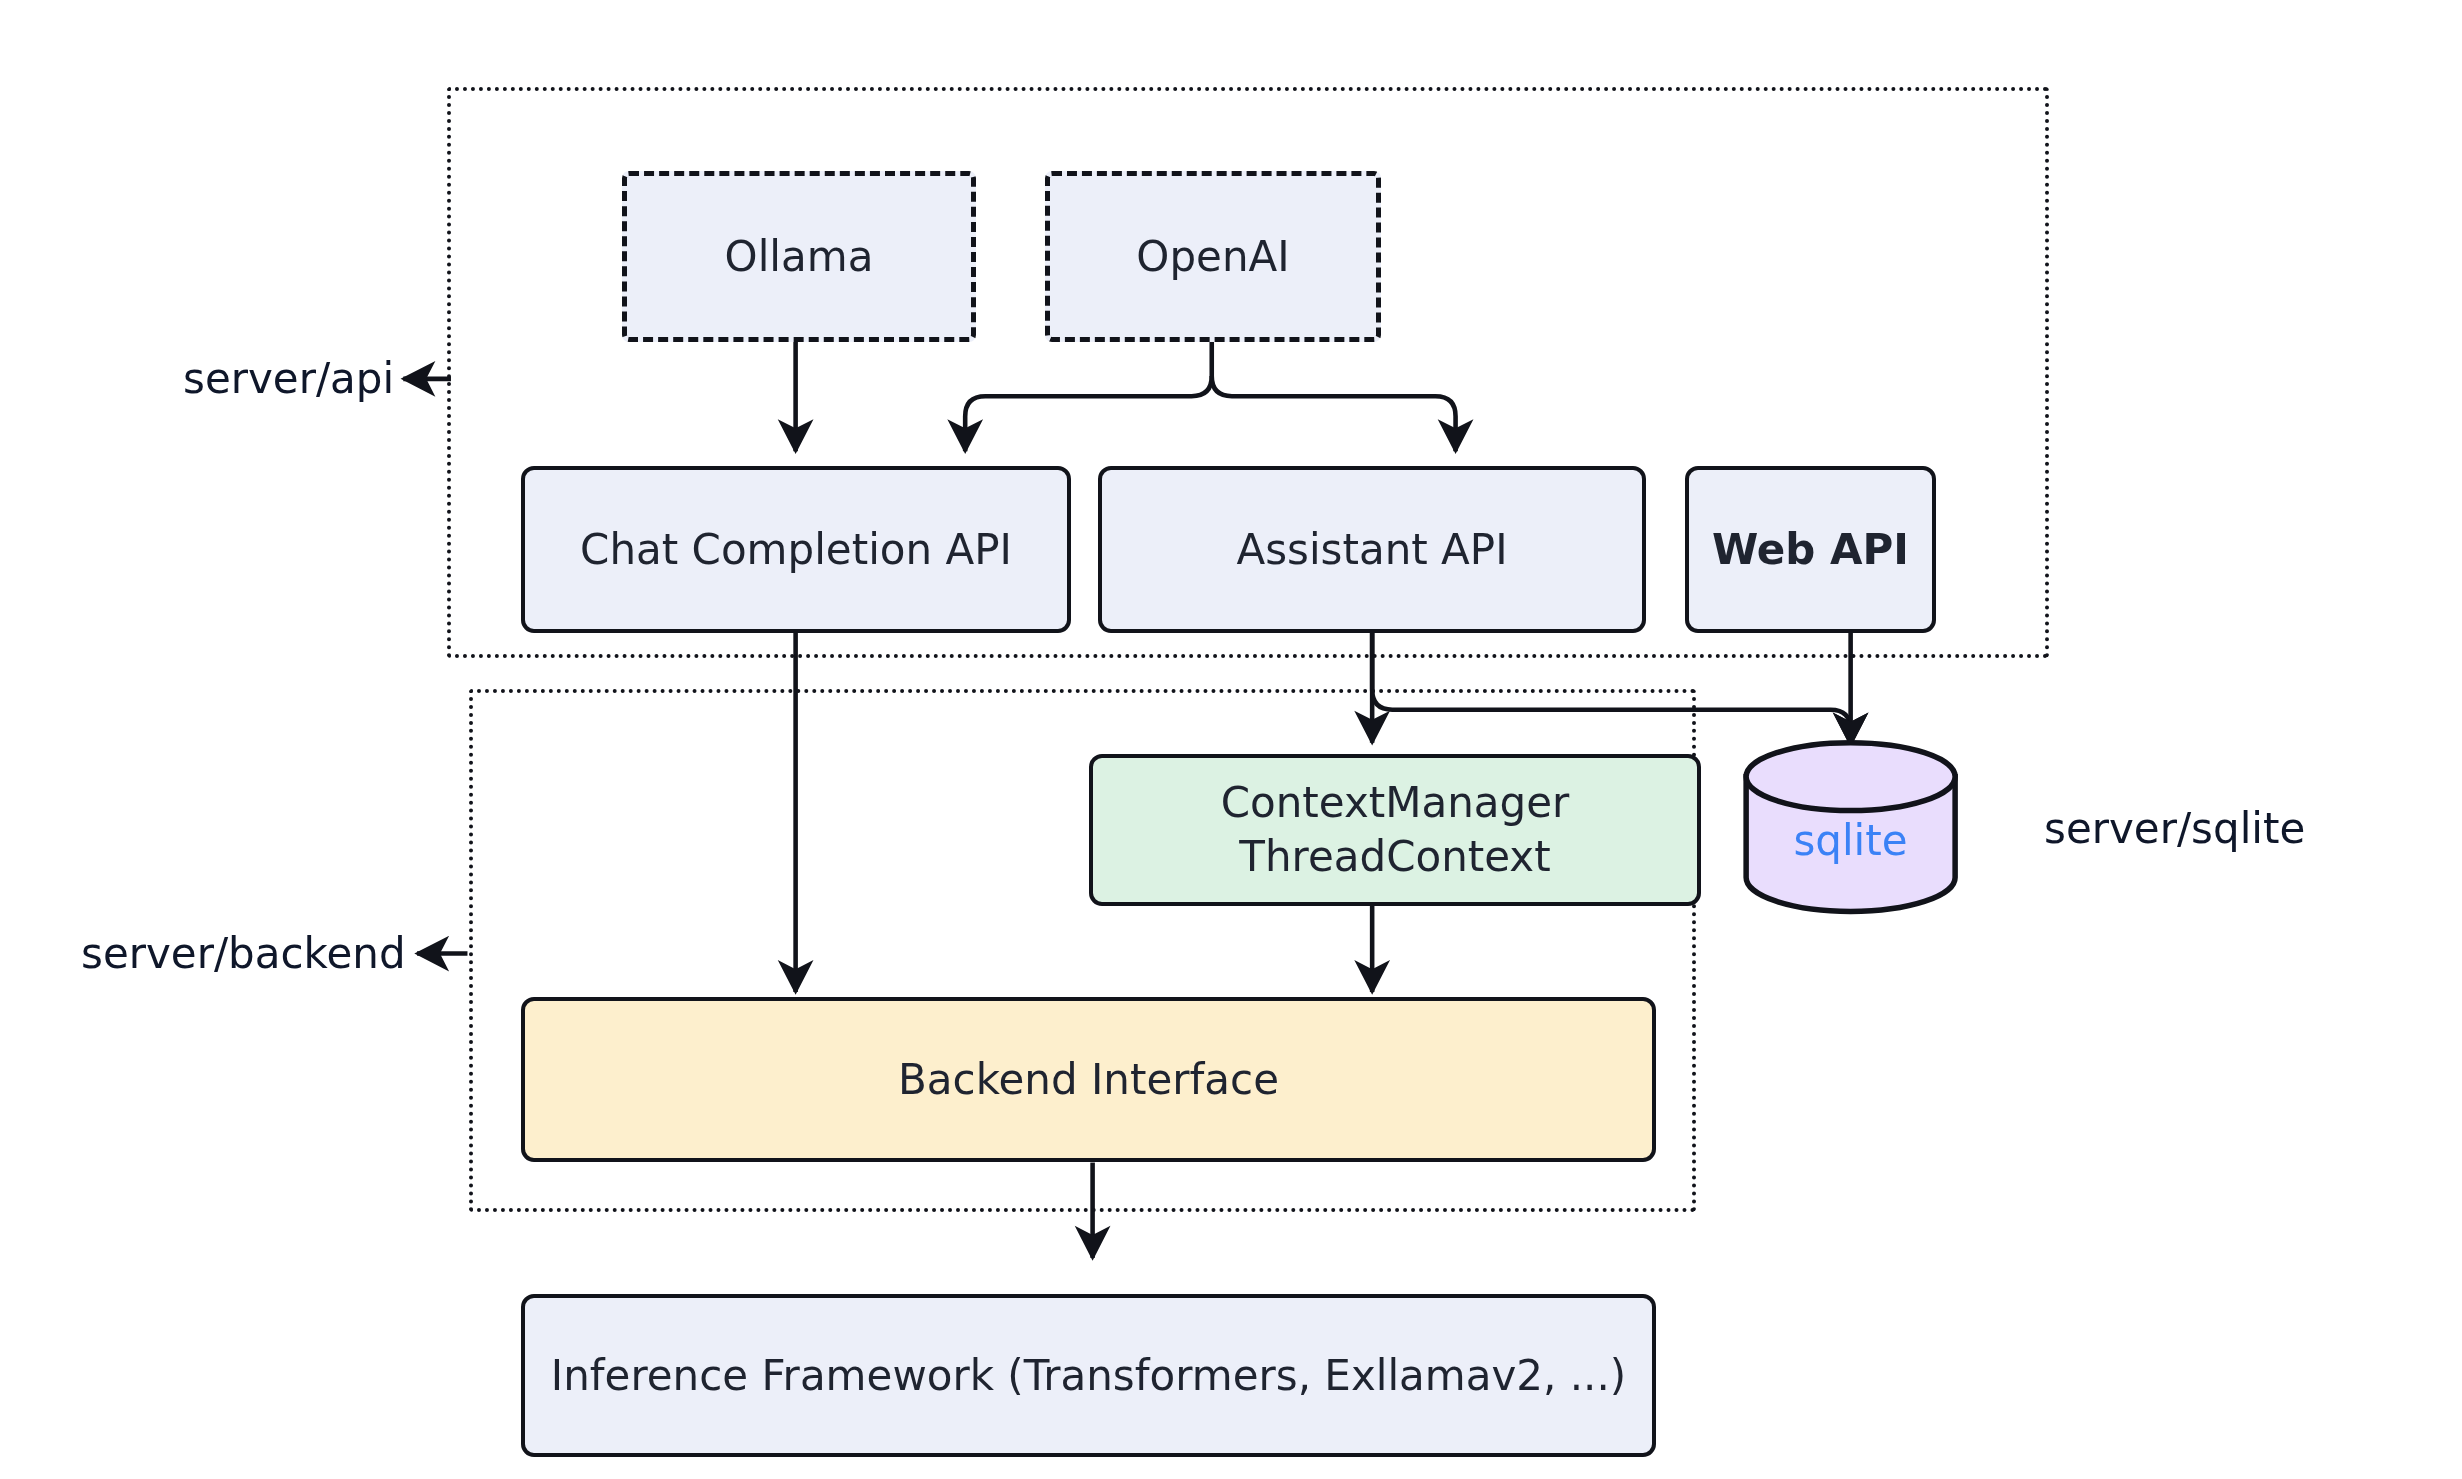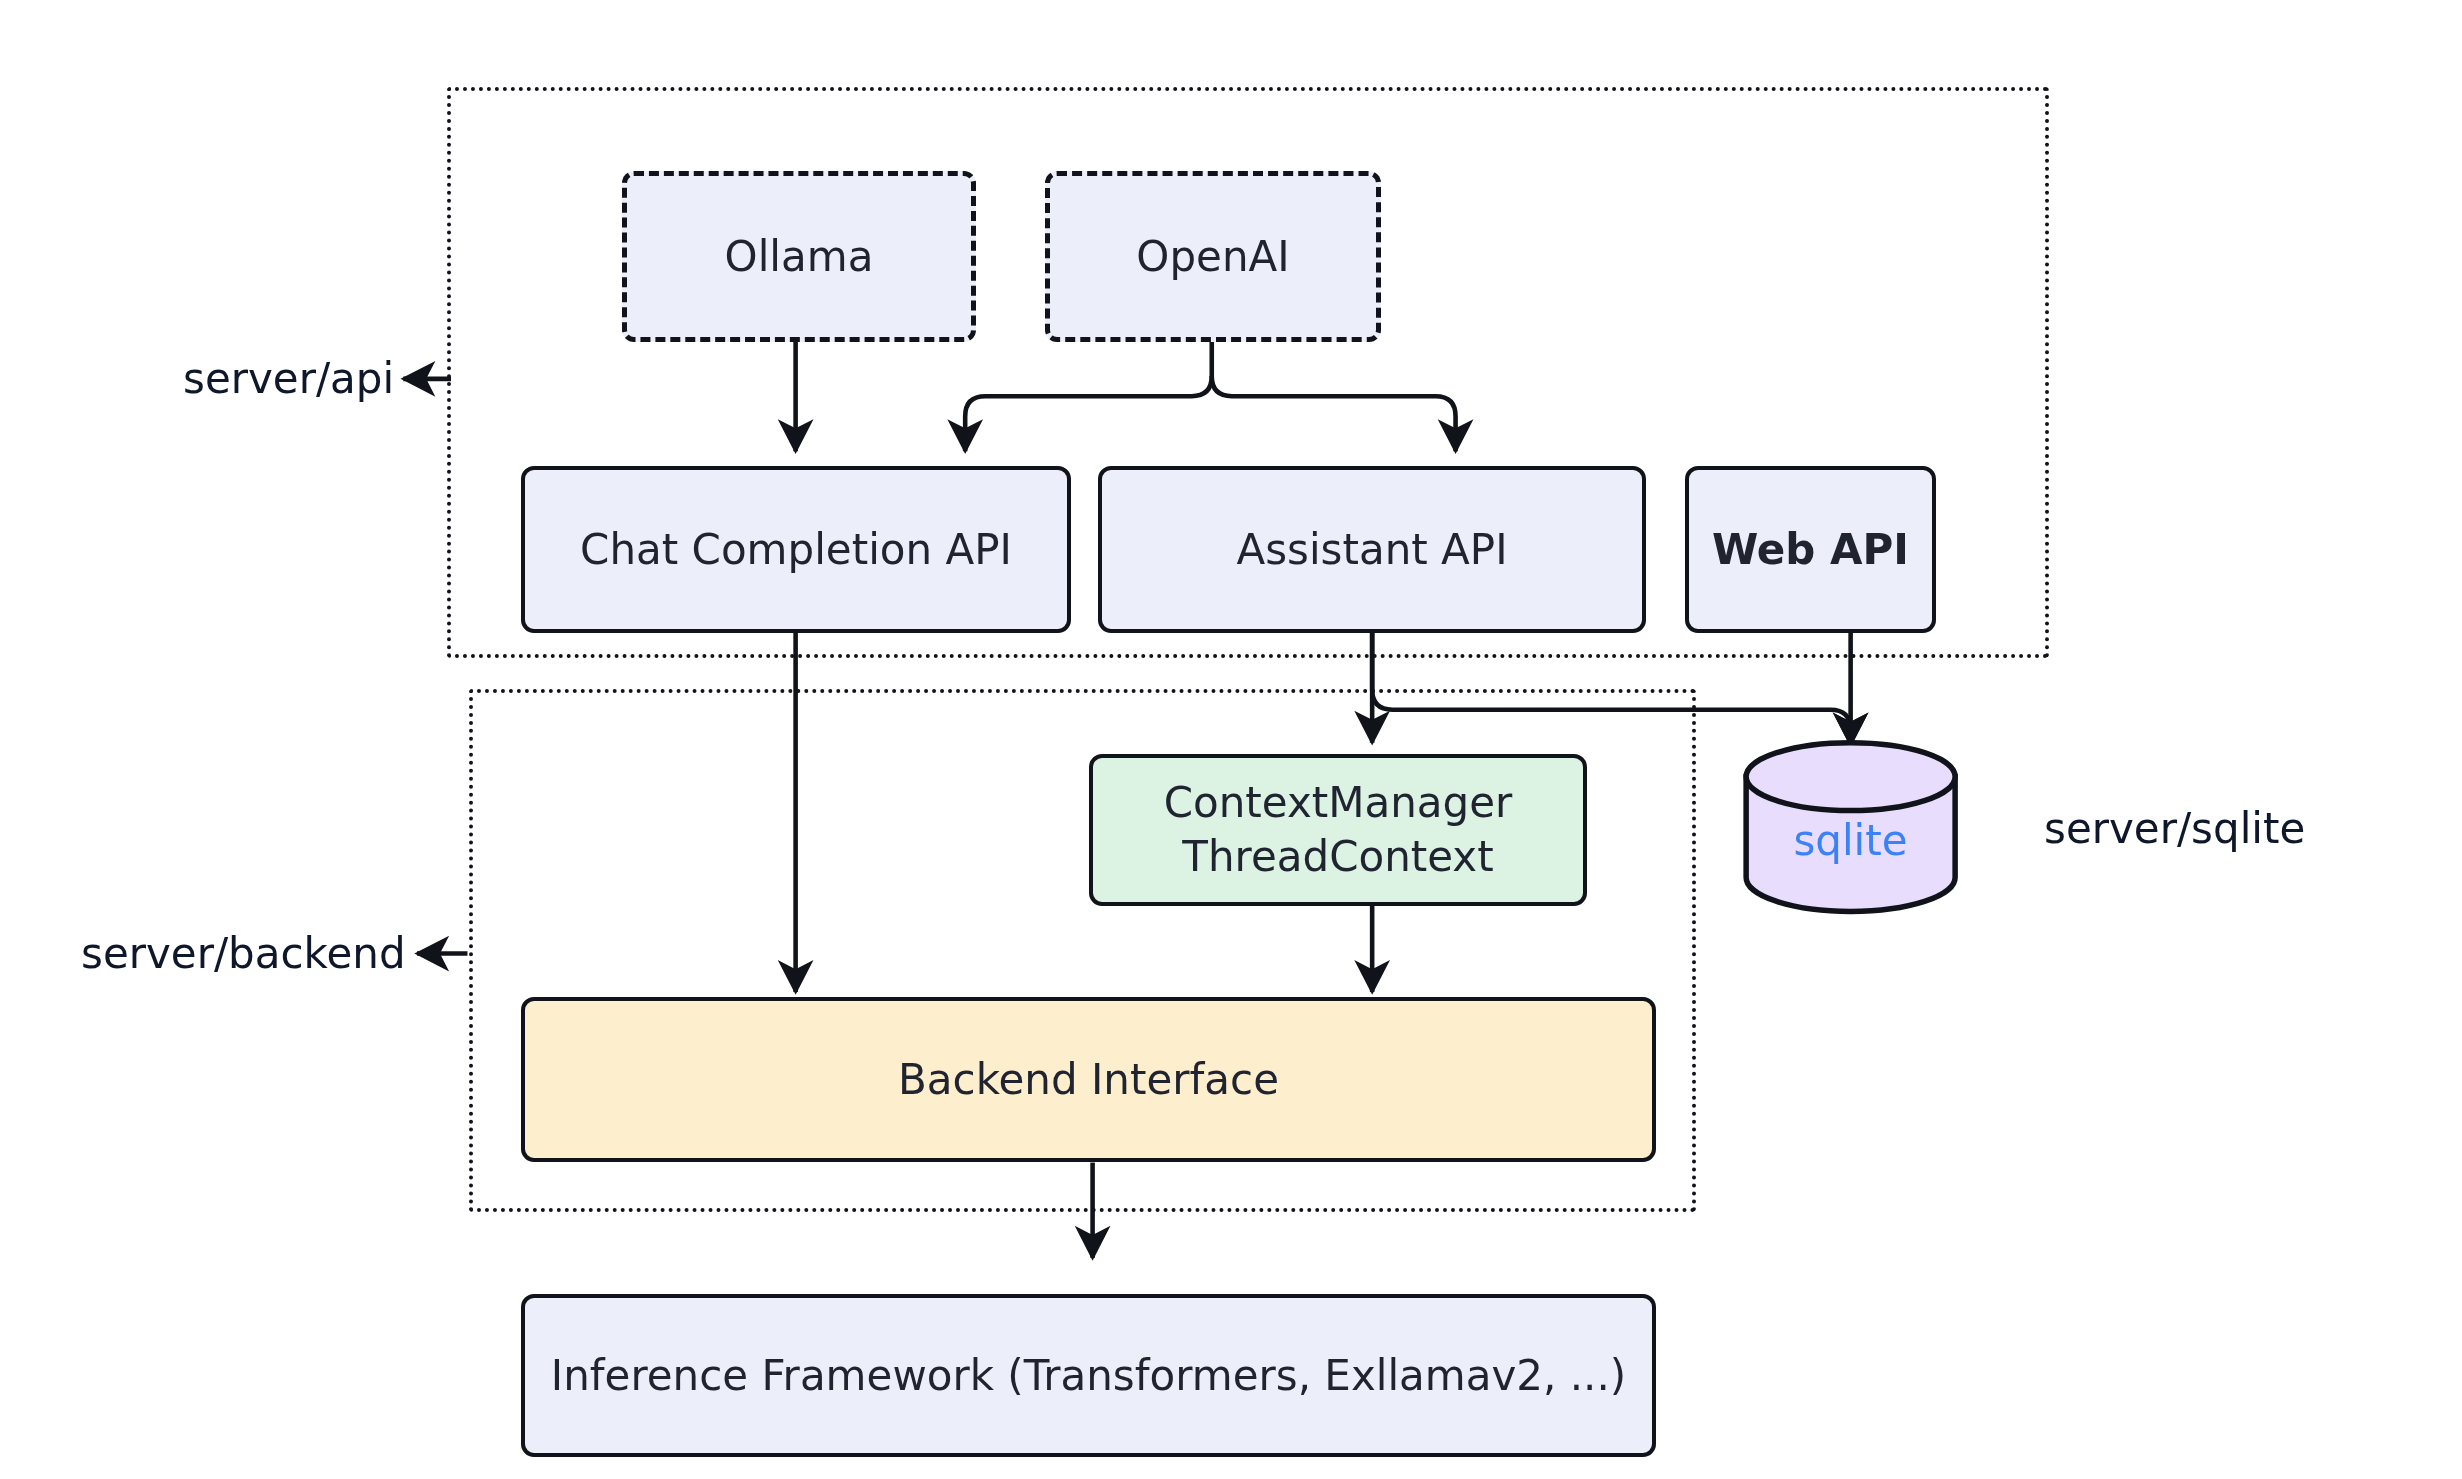--- a/index.html
+++ b/index.html
@@ -35,21 +35,21 @@
   }
   .solid-node {
     border: 4.6px solid #11131a;
     background: #eceff9;
     font-size: 42px;
   }
   .dashed-node {
     border: 5.5px dashed #11131a;
     background: #eceff9;
     font-size: 42px;
-    border-radius: 12px;
+    border-radius: 7px;
   }
   .green-node {
     border: 4.6px solid #11131a;
     background: #dcf2e3;
     font-size: 42px;
   }
   .yellow-node {
     border: 4.6px solid #11131a;
     background: #fdefcd;
     font-size: 42px;
@@ -134,21 +134,21 @@
   <div class="node-box dashed-node" style="left:622px; top:171px; width:354px; height:171px;">Ollama</div>
 
   <div class="node-box dashed-node" style="left:1045px; top:171px; width:336px; height:171px;">OpenAI</div>
 
   <div class="node-box solid-node" style="left:521px; top:466px; width:550px; height:167px;">Chat Completion API</div>
 
   <div class="node-box solid-node" style="left:1098px; top:466px; width:548px; height:167px;">Assistant API</div>
 
   <div class="node-box solid-node" style="left:1685px; top:466px; width:251px; height:167px;font-weight:bold;">Web API</div>
 
-  <div class="node-box green-node" style="left:1089px; top:754px; width:498px; height:152px;">ContextManager
+  <div class="node-box green-node" style="left:1089px; top:754px; width:612px; height:152px;">ContextManager
 ThreadContext</div>
 
   <div class="cyl-label" style="left:1746px; top:816px; width:209px;">sqlite</div>
 
   <div class="node-box yellow-node" style="left:521px; top:997px; width:1135px; height:165px;">Backend Interface</div>
 
   <div class="node-box solid-node" style="left:521px; top:1294px; width:1135px; height:163px;">Inference Framework (Transformers, Exllamav2, ...)</div>
 
 </div>
 

